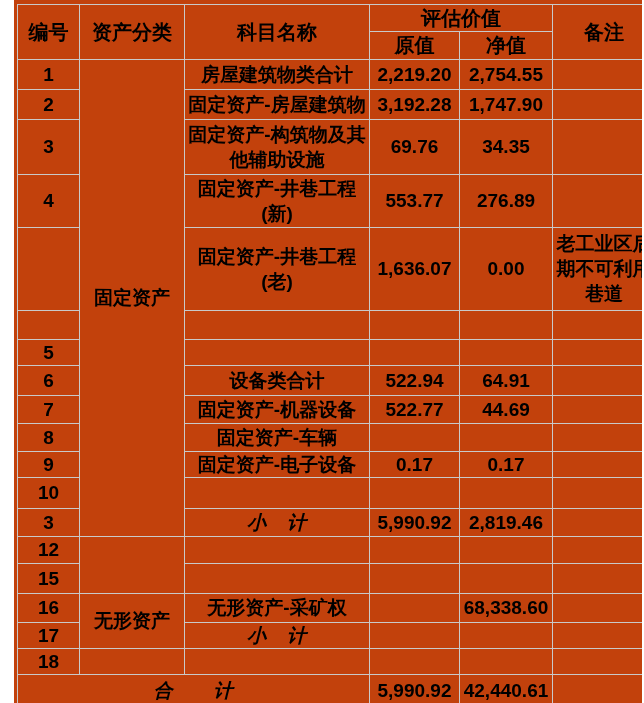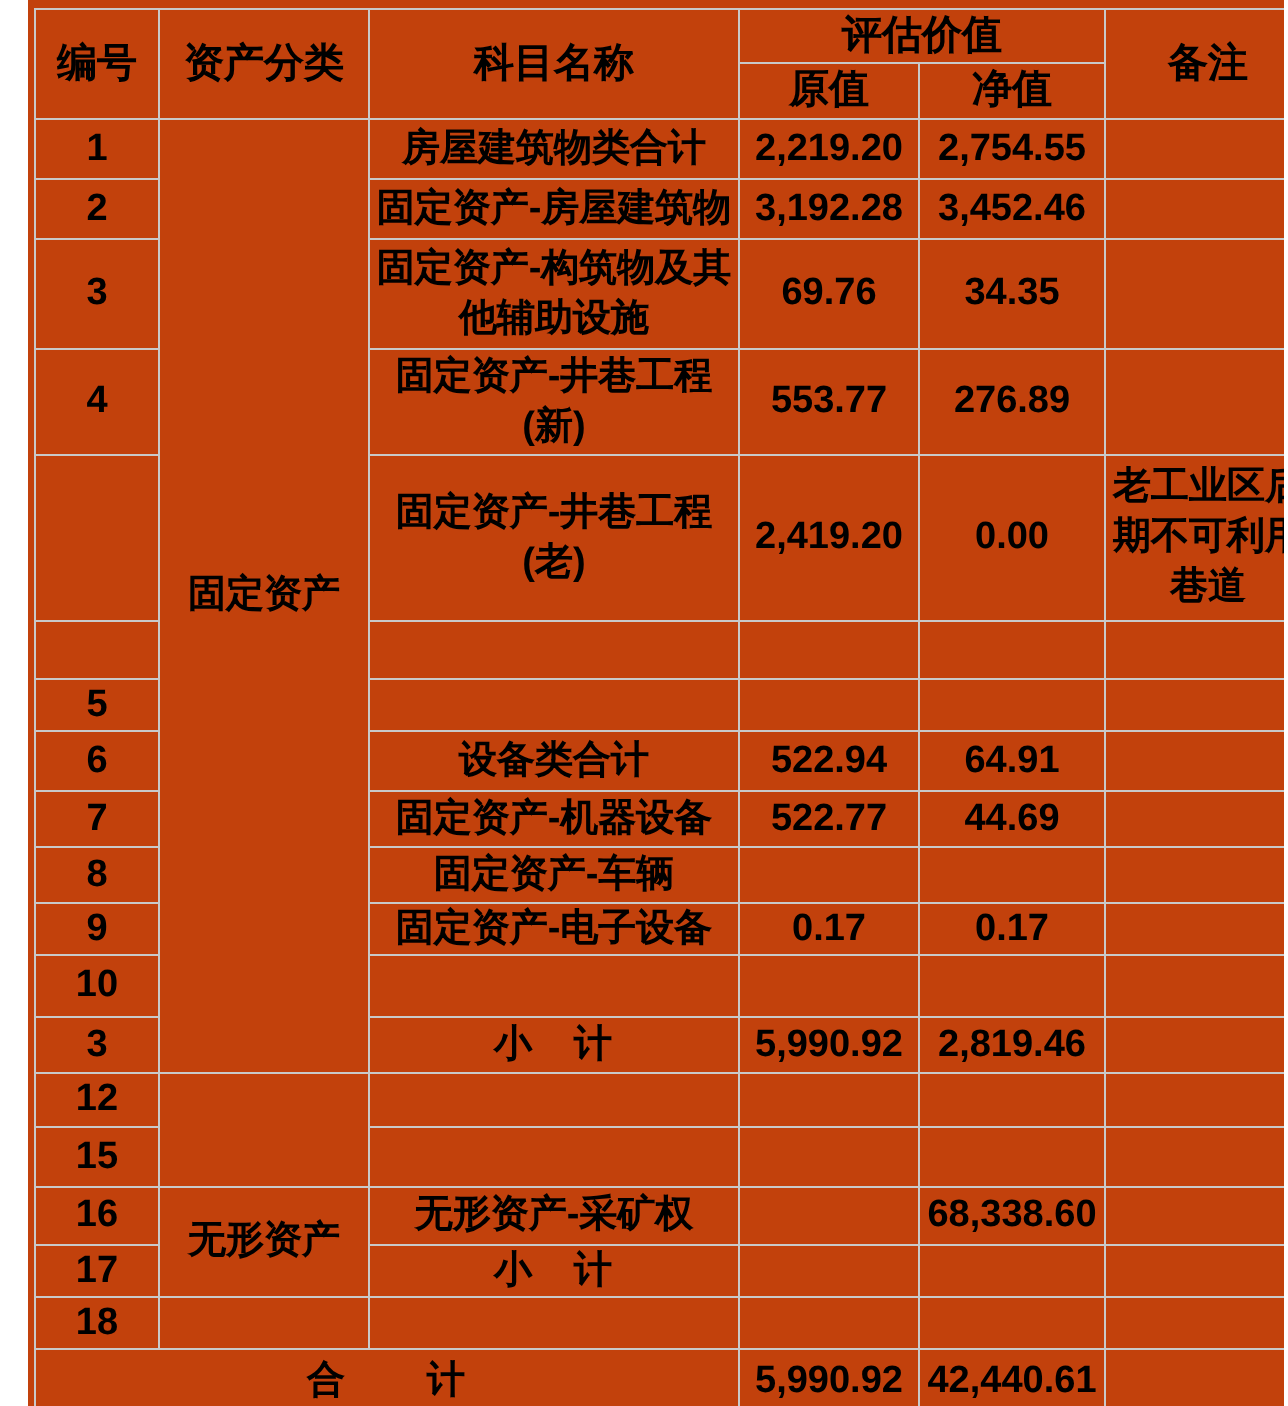--- a/index.html
+++ b/index.html
@@ -34,21 +34,21 @@
     line-height: 1.32;
     padding: 0 1px;
     overflow: hidden;
     word-break: break-word;
   }
   .asset-table th {
     font-size: 20px;
   }
   .num-cell   { padding: 0 4px; }
   .remark-cell { padding: 0 8px; }
-  .label-lg   { font-size: 24px; letter-spacing: 1px; }
+  .label-lg   { font-size: 24px; letter-spacing: 1px; font-style: italic; }
   .total-label { padding-left: 198px; }
 </style>
 </head>
 <body>
 
 <div id="stage">
   <table class="asset-table">
     <colgroup>
       <col style="width:62px">
       <col style="width:105px">
@@ -77,21 +77,21 @@
       <td>房屋建筑物类合计</td>
       <td class="num-cell">2,219.20</td>
       <td class="num-cell">2,754.55</td>
       <td class="remark-cell"></td>
     </tr>
 
     <tr style="height:30px">
       <td class="num-cell">2</td>
       <td>固定资产-房屋建筑物</td>
       <td class="num-cell">3,192.28</td>
-      <td class="num-cell">3,452.46</td>
+      <td class="num-cell">1,747.90</td>
       <td class="remark-cell"></td>
     </tr>
 
     <tr style="height:55px">
       <td class="num-cell">3</td>
       <td>固定资产-构筑物及其他辅助设施</td>
       <td class="num-cell">69.76</td>
       <td class="num-cell">34.35</td>
       <td class="remark-cell"></td>
     </tr>
@@ -100,21 +100,21 @@
       <td class="num-cell">4</td>
       <td>固定资产-井巷工程(新)</td>
       <td class="num-cell">553.77</td>
       <td class="num-cell">276.89</td>
       <td class="remark-cell"></td>
     </tr>
 
     <tr style="height:83px">
       <td class="num-cell"></td>
       <td>固定资产-井巷工程(老)</td>
-      <td class="num-cell">2,419.20</td>
+      <td class="num-cell">1,636.07</td>
       <td class="num-cell">0.00</td>
       <td class="remark-cell">老工业区后期不可利用巷道</td>
     </tr>
 
     <tr style="height:29px">
       <td class="num-cell"></td>
       <td></td>
       <td class="num-cell"></td>
       <td class="num-cell"></td>
       <td class="remark-cell"></td>

